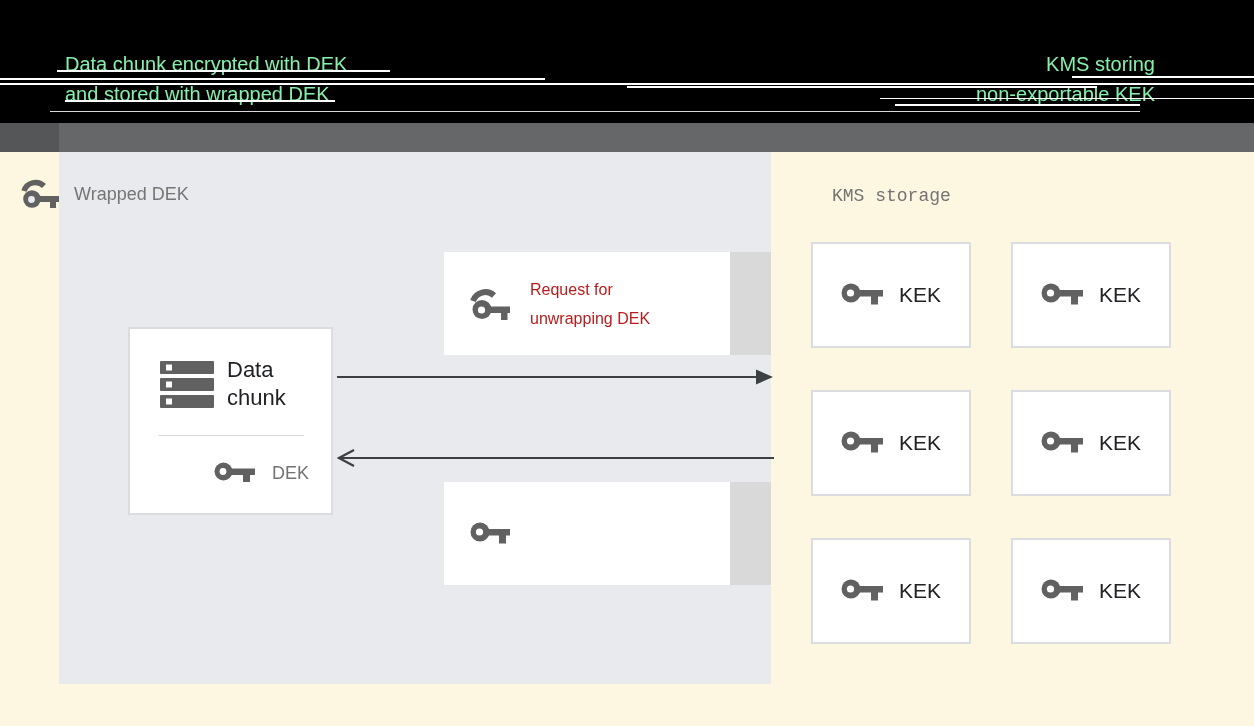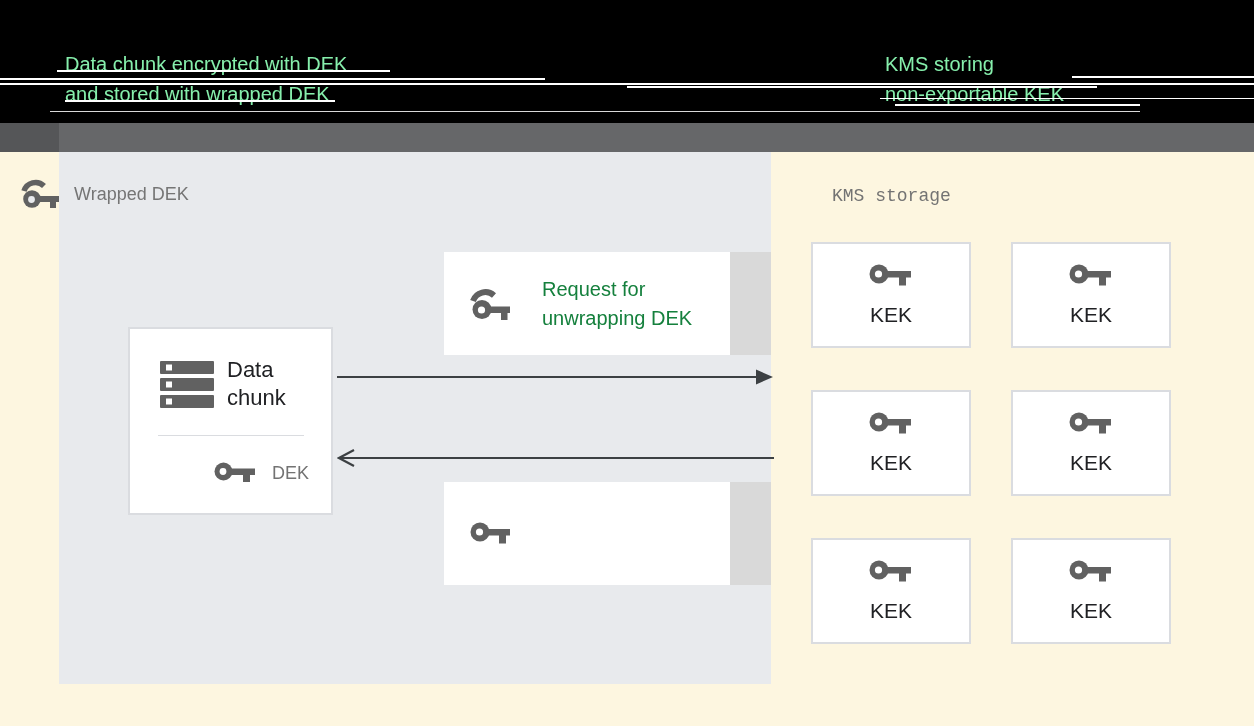--- a/index.html
+++ b/index.html
@@ -9,21 +9,21 @@
     background: #fdf6e0;
     position: relative;
     overflow: hidden;
   }
   #stage { position: absolute; top: 0; left: 0; width: 1254px; height: 726px; }
 
   
   .banner { position: absolute; top: 0; left: 0; width: 1254px; height: 123px; background: #000; }
   .banner-caption { position: absolute; color: #86efac; font-size: 20px; line-height: 30px; }
   .banner-caption.left  { left: 65px;  top: 49px; text-align: left; }
-  .banner-caption.right { left: 885px; top: 49px; width: 270px; text-align: left; }
+  .banner-caption.right { left: 885px; top: 49px; width: 270px; text-align: right; }
   .glitch { position: absolute; background: #ffffff; }
   .g1 { top: 70px;  left: 57px;   width: 333px;  height: 2px; }
   .g2 { top: 78px;  left: 0;      width: 545px;  height: 2px; }
   .g3 { top: 76px;  left: 1072px; width: 182px;  height: 2px; }
   .g4 { top: 83px;  left: 0;      width: 1254px; height: 2px; }
   .g5 { top: 86px;  left: 627px;  width: 470px;  height: 2px; }
   .g6 { top: 100px; left: 65px;   width: 270px;  height: 2px; }
   .g7 { top: 98px;  left: 880px;  width: 374px;  height: 1px; }
   .g8 { top: 104px; left: 895px;  width: 245px;  height: 2px; }
   .g9 { top: 111px; left: 50px;   width: 1090px; height: 1px; opacity: .85; }
@@ -52,31 +52,31 @@
   .data-box .dek-label { color: #737373; font-size: 18px; }
 
   
   .msg-box { position: absolute; width: 286px; height: 103px; background: #fff; }
   .msg-box.request { left: 444px; top: 100px; }
   .msg-box.return  { left: 444px; top: 330px; }
   .msg-strip { position: absolute; width: 41px; height: 103px; background: #d9d9d9; left: 730px; }
   .msg-strip.request { top: 100px; }
   .msg-strip.return  { top: 330px; }
   .msg-inner { position: absolute; left: 26px; top: 0; height: 100%; display: flex; align-items: center; gap: 18px; }
-  .msg-label { color: #15803d; font-size: 20px; line-height: 29px; margin-left: 12px; }
+  .msg-label { color: #b91c1c; font-size: 16px; line-height: 29px; }
 
   
   .arrow-svg { position: absolute; }
   .arrow-right { left: 337px; top: 215px; }
   .arrow-left  { left: 337px; top: 296px; }
 
   
   .kek-grid { position: absolute; left: 811px; top: 90px; display: grid;
               grid-template-columns: 160px 160px; grid-auto-rows: 106px; column-gap: 40px; row-gap: 42px; }
-  .kek-box { background: #fff; border: 2px solid #dadce0; display: flex; align-items: center; justify-content: center; gap: 14px; flex-direction: column; }
+  .kek-box { background: #fff; border: 2px solid #dadce0; display: flex; align-items: center; justify-content: center; gap: 14px; }
   .kek-label { color: #202124; font-size: 21px; }
 
   .icon { display: block; flex: none; }
 </style>
 </head>
 <body>
 
 <div id="stage">
 
   <div class="banner">

